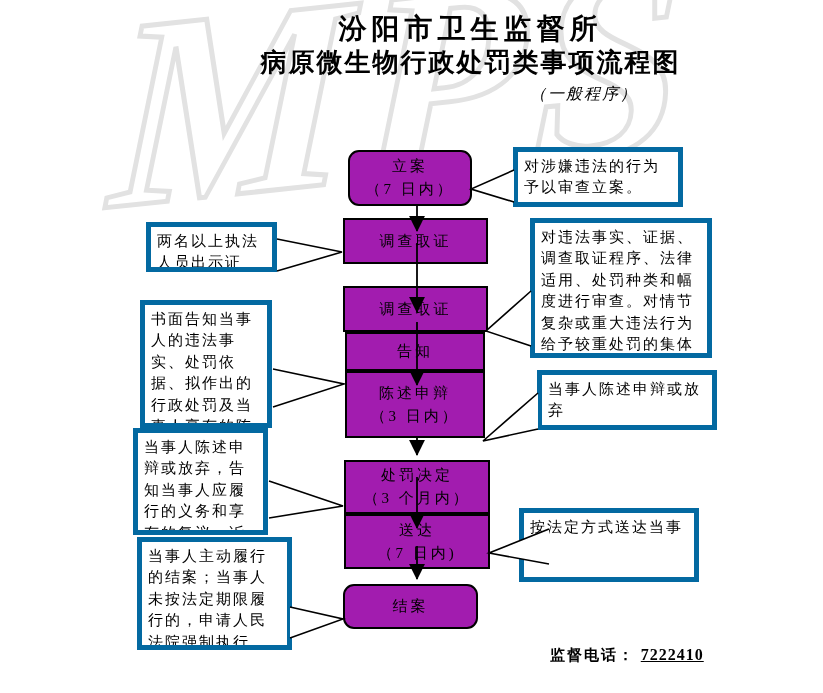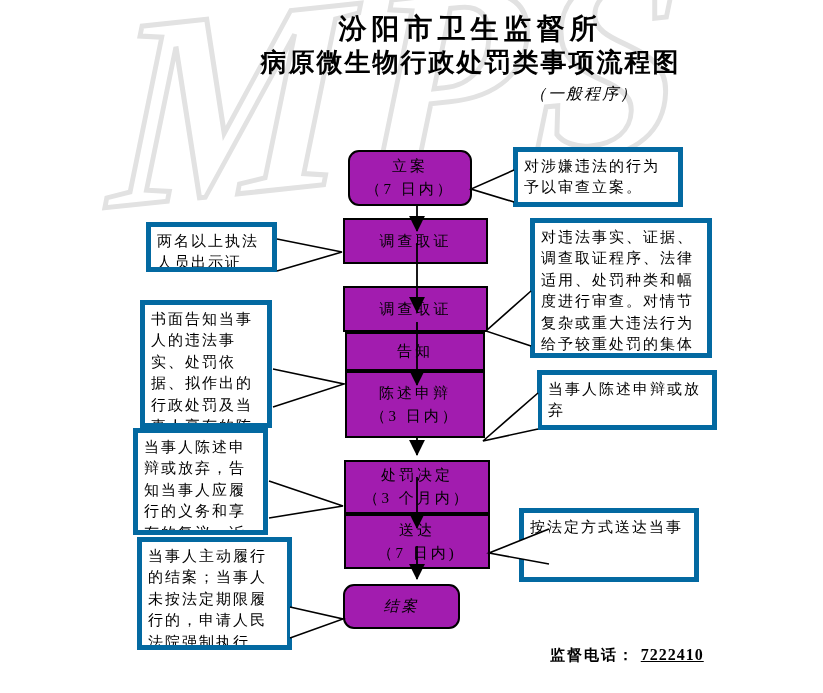--- a/index.html
+++ b/index.html
@@ -39,21 +39,21 @@
     z-index:1;box-sizing:border-box;text-align:center;
   }
   .node.rounded{border-radius:11px;}
   .n0{left:348px;top:150px;width:124px;height:56px;}
   .n1{left:343px;top:218px;width:145px;height:46px;}
   .n2{left:343px;top:286px;width:145px;height:46px;}
   .n3{left:345px;top:332px;width:140px;height:39px;}
   .n4{left:345px;top:371px;width:140px;height:67px;}
   .n5{left:344px;top:460px;width:146px;height:54px;}
   .n6{left:344px;top:514px;width:146px;height:55px;}
-  .n7{left:343px;top:584px;width:117px;height:45px;font-style:italic;}
+  .n7{left:343px;top:584px;width:135px;height:45px;}
   
   .callout{
     position:absolute;
     border:5px solid #0369a1;background:#fff;
     font-size:15px;line-height:21.4px;letter-spacing:2px;
     padding:4px 4px 4px 6px;box-sizing:border-box;
     z-index:1;overflow:hidden;text-align:left;
   }
   .cL0{left:146px;top:222px;width:131px;height:50px;}
   .cL1{left:140px;top:300px;width:132px;height:128px;}

